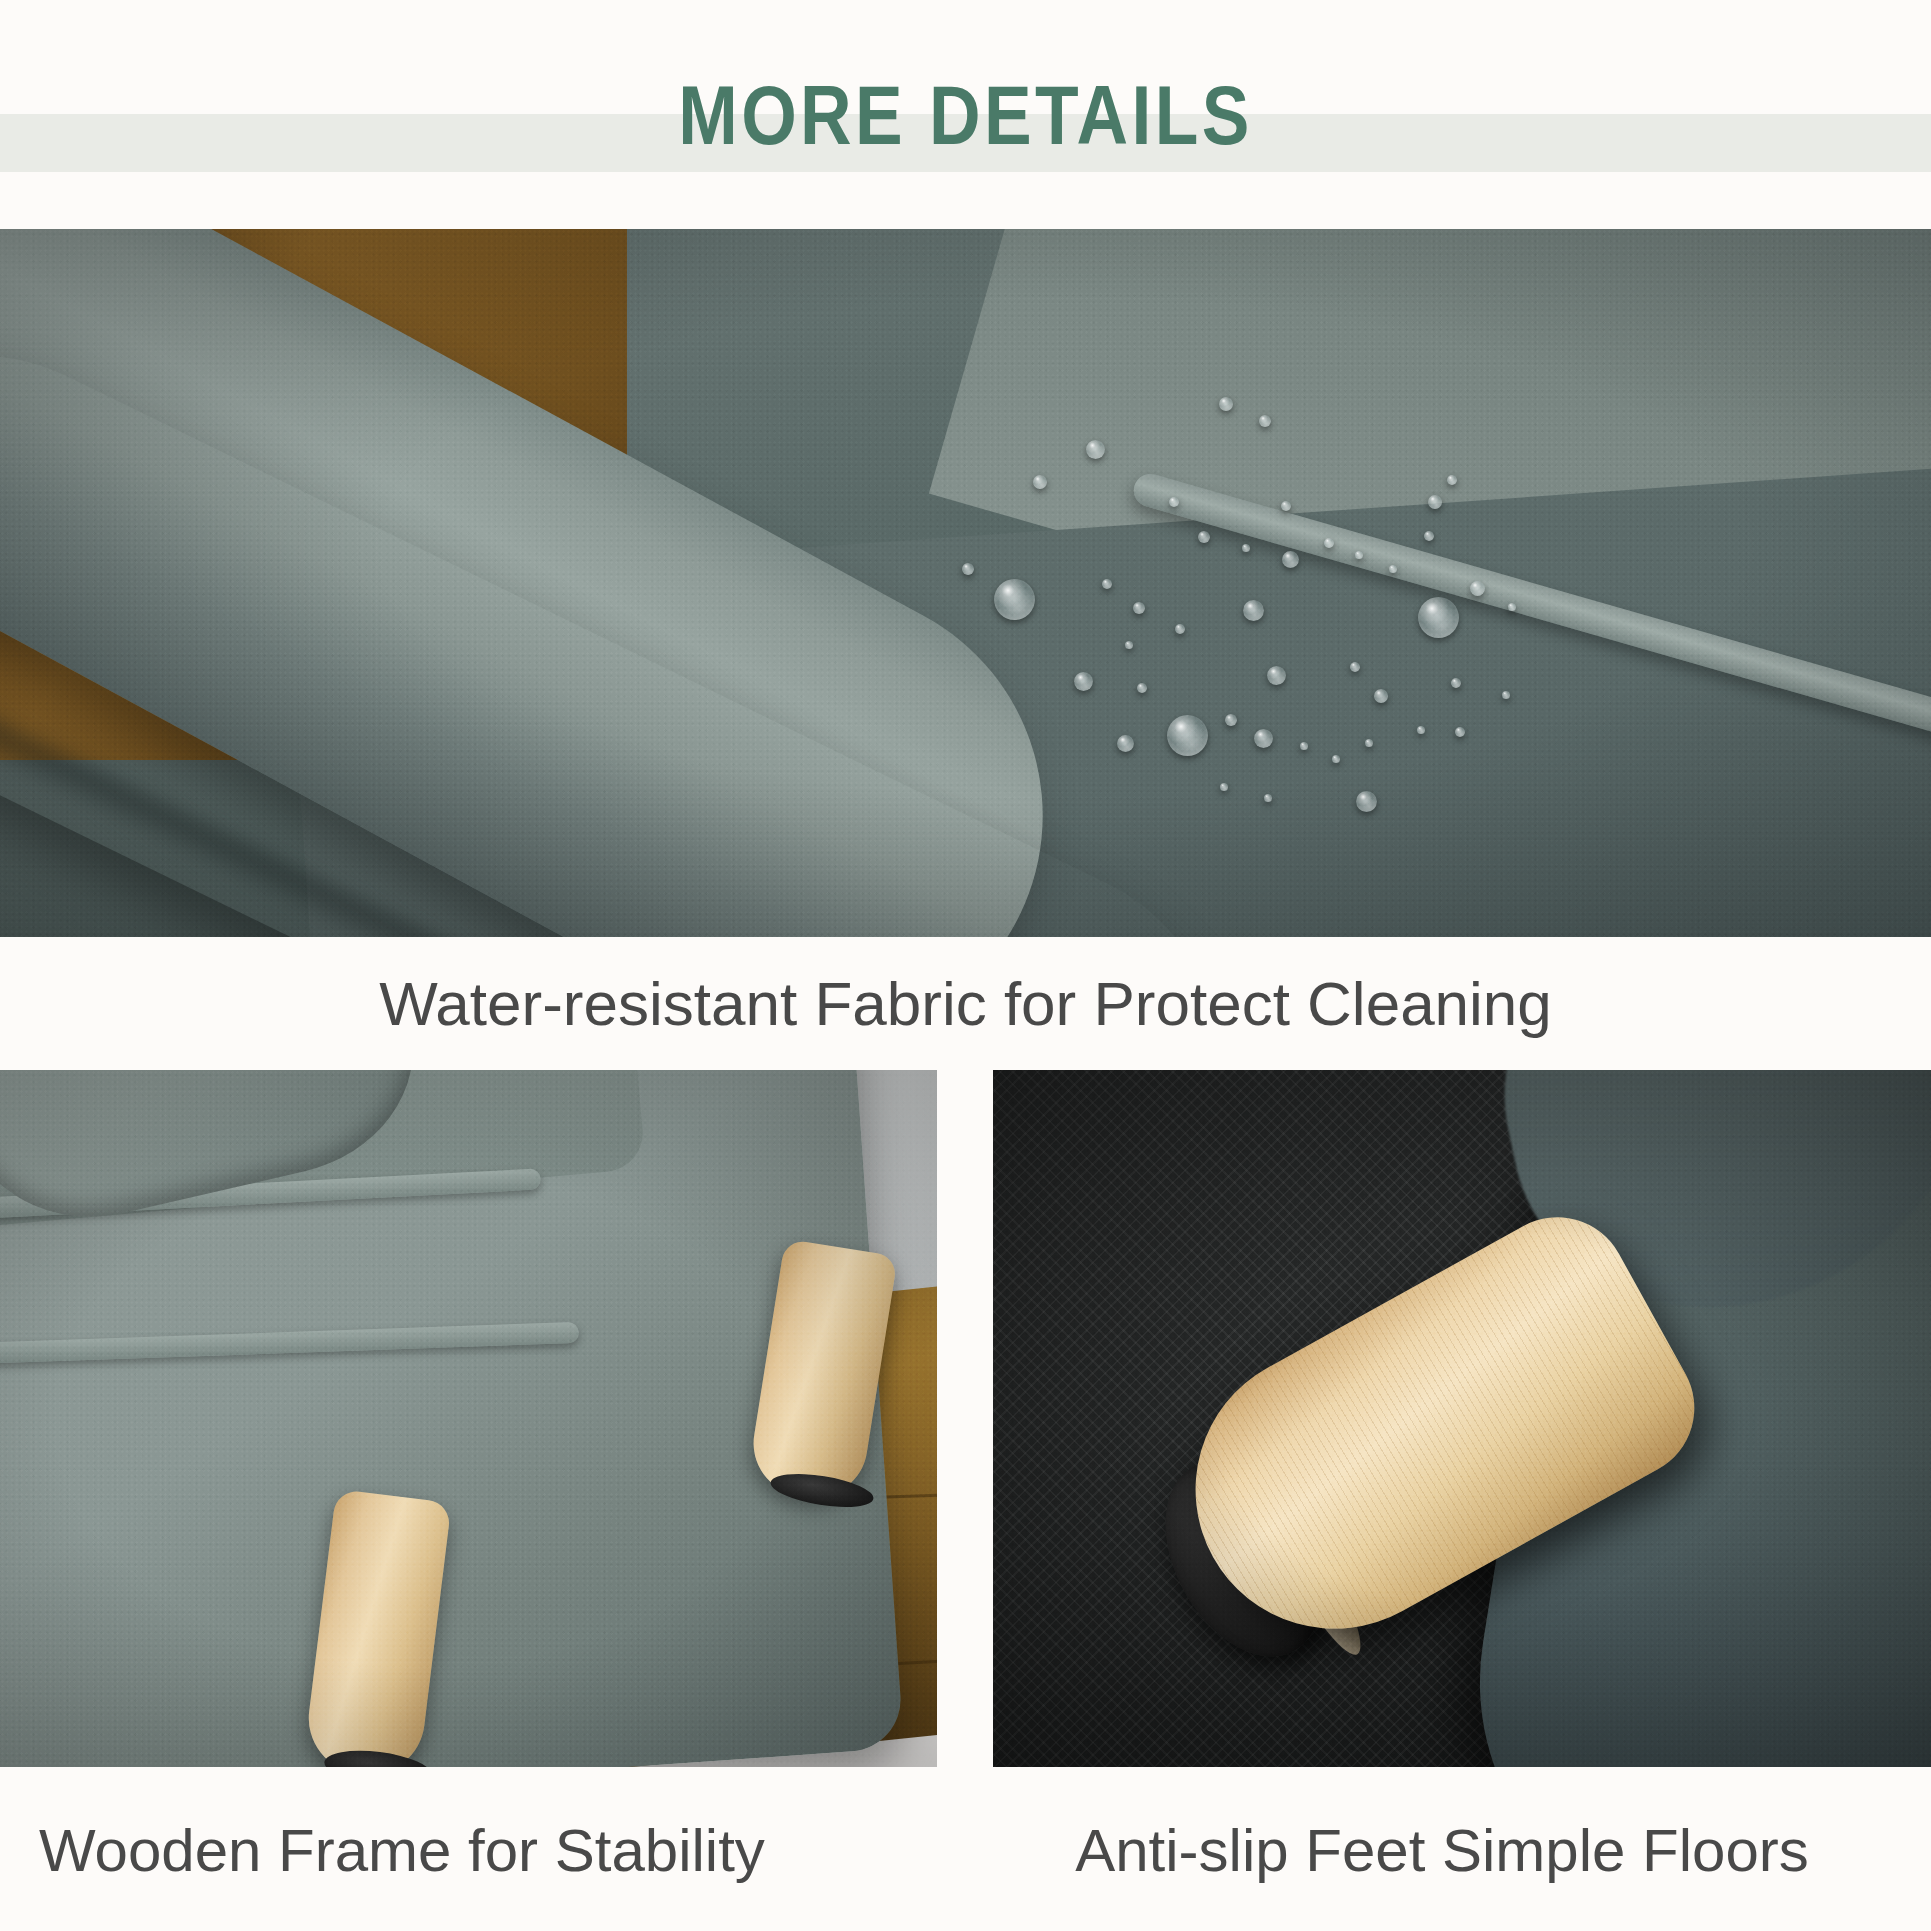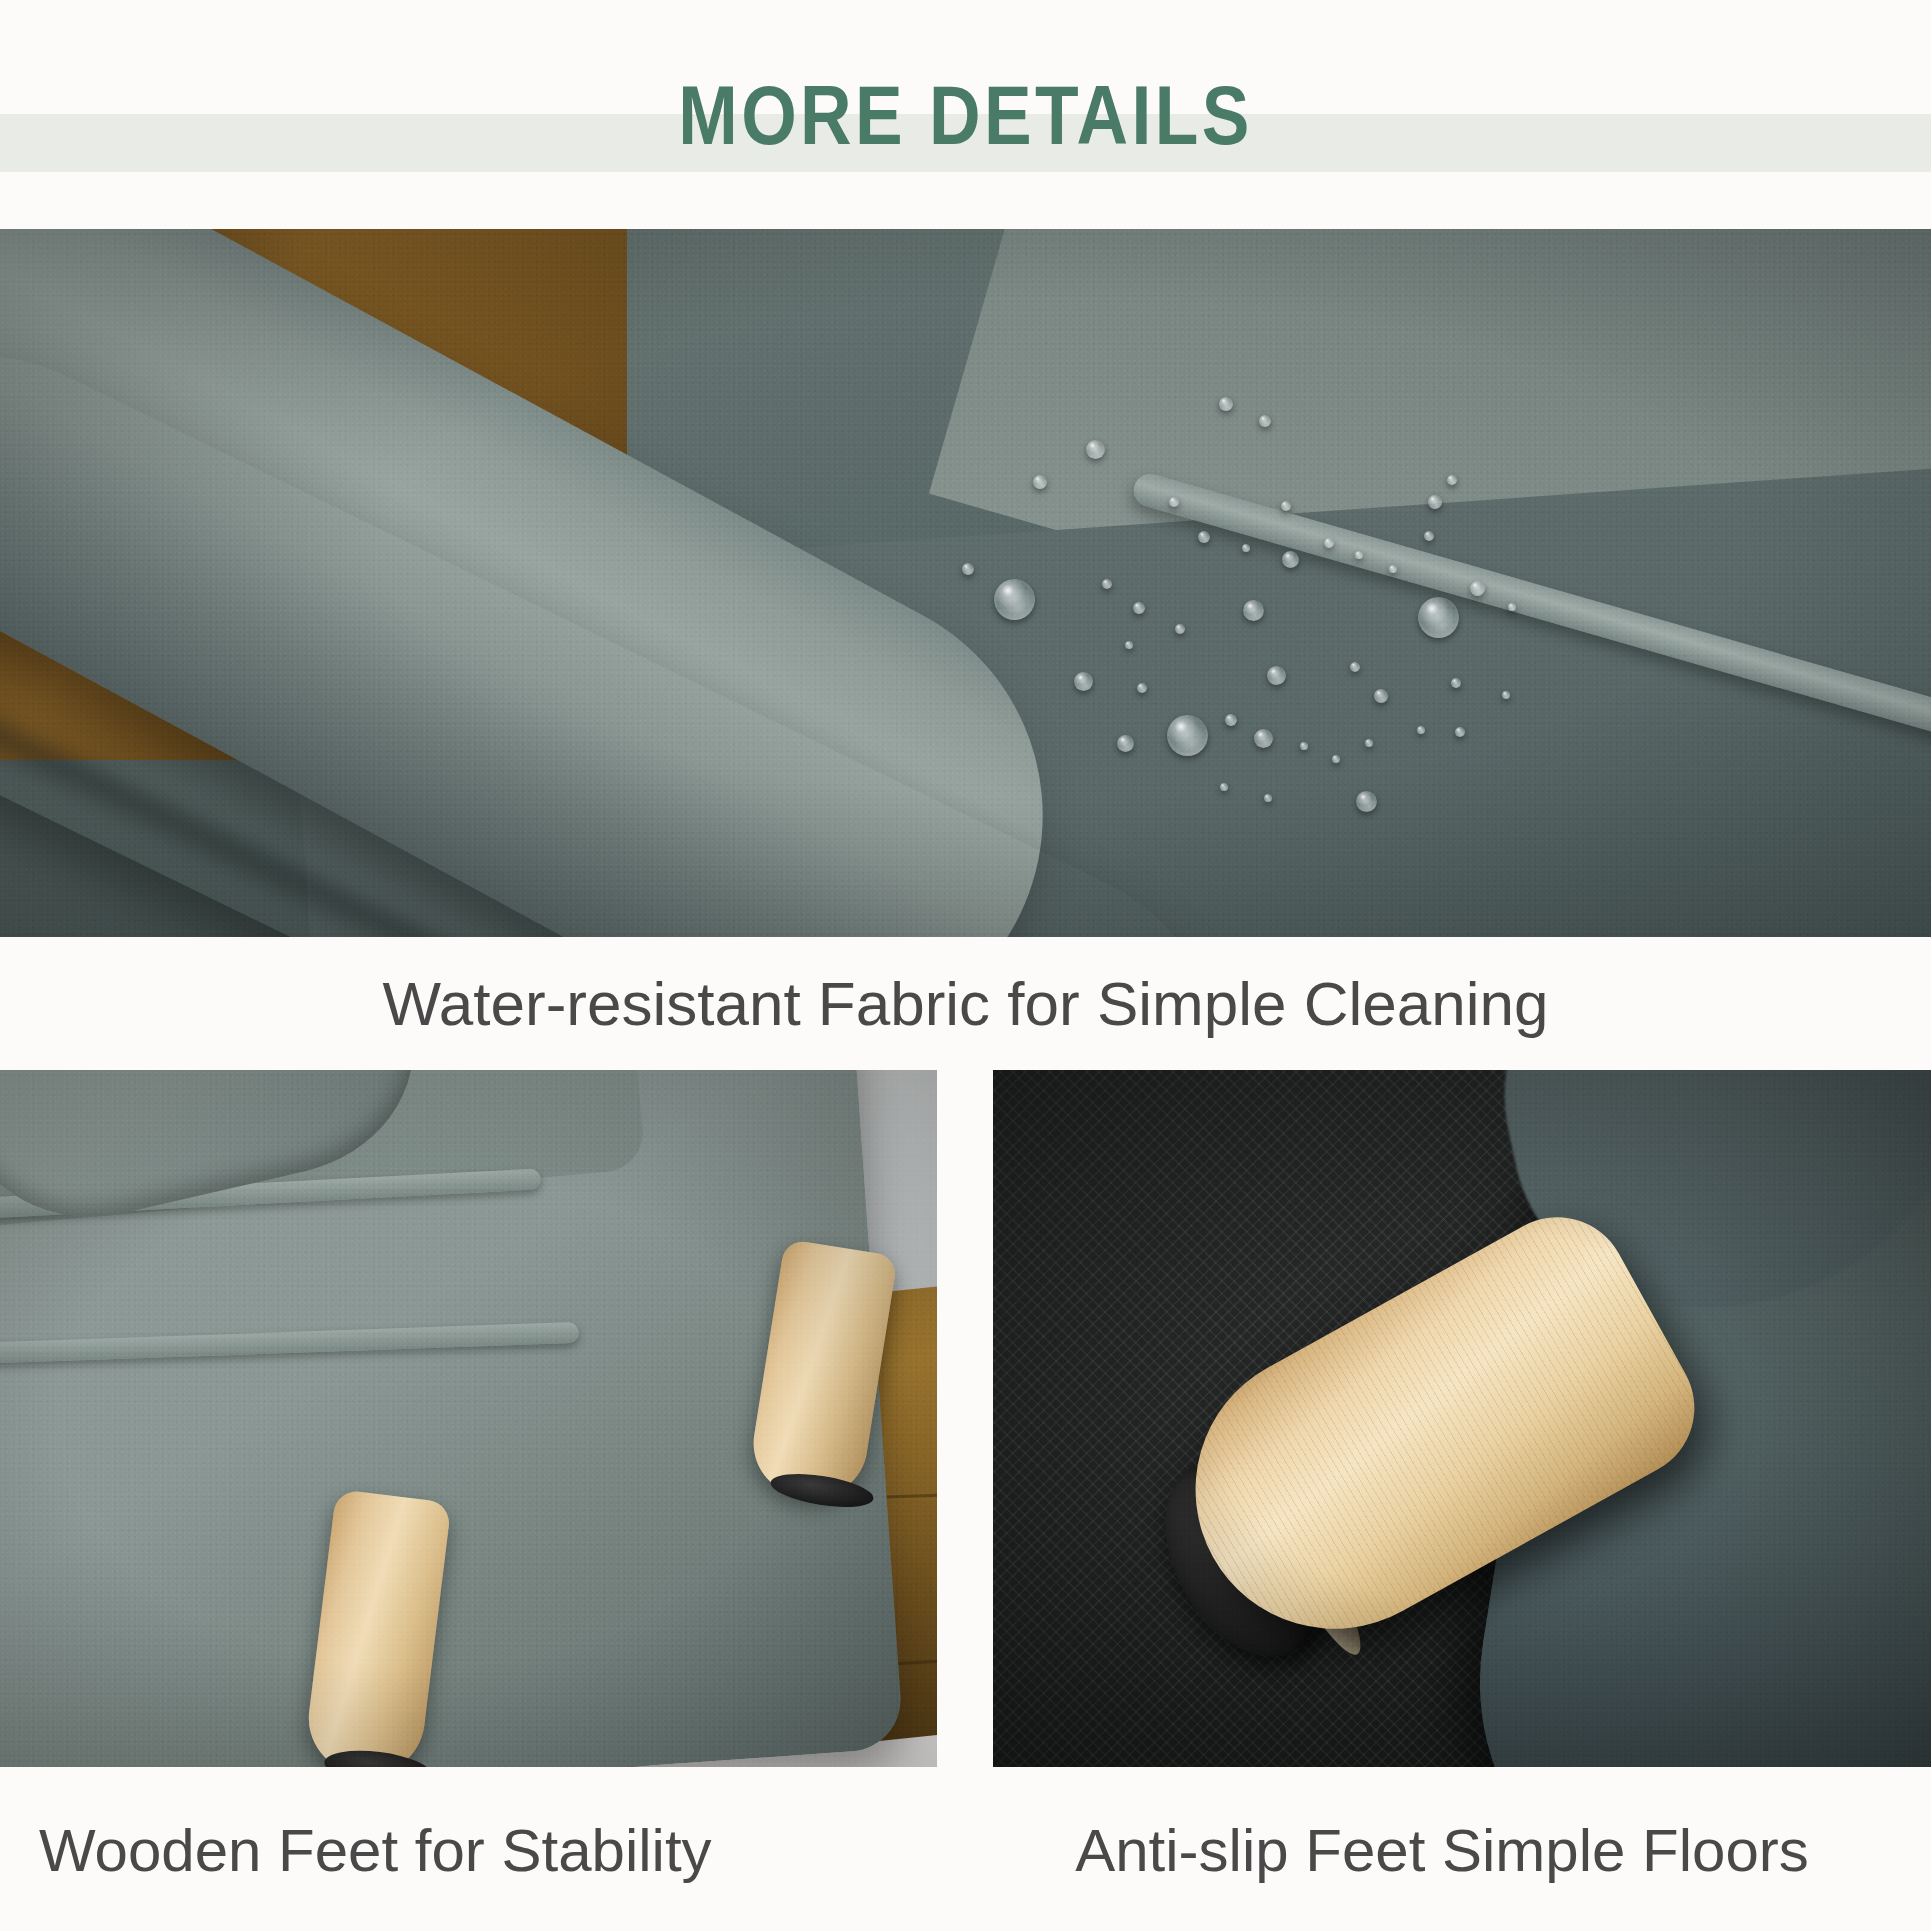--- a/index.html
+++ b/index.html
@@ -314,21 +314,21 @@
       <div class="drop" style="left: 1455px; top: 498px; width: 9.7px; height: 9.7px;"></div>
       <div class="drop" style="left: 1502px; top: 462px; width: 7.7px; height: 7.7px;"></div>
       <div class="drop" style="left: 1220px; top: 554px; width: 7.7px; height: 7.7px;"></div>
       <div class="drop" style="left: 1264px; top: 565px; width: 7.7px; height: 7.7px;"></div>
       <div class="drop" style="left: 1356px; top: 562px; width: 21px; height: 21px;"></div>
     </div>
   <div class="p1-noise"></div>
   <div class="p1-vig"></div>
 </div>
 
-<div class="caption cap-top">Water-resistant Fabric for Simple Cleaning</div>
+<div class="caption cap-top">Water-resistant Fabric for Protect Cleaning</div>
 
 <div class="panel panel-bl">
   <div class="p2-wall"></div>
   <div class="p2-floor">
     <div class="p2-floorline" style="left:-39px;top:135px;width:1255px;transform:rotate(4deg);"></div>
     <div class="p2-floorline" style="left:-39px;top:319px;width:1255px;transform:rotate(3deg);"></div>
 
   </div>
 
   <div class="p2-sofa"></div>
@@ -341,21 +341,21 @@
   <div class="leg" style="left:319px;top:425px;width:116px;height:280px;border-radius:23px 23px 56px 56px;transform:rotate(7deg);"></div>
   <div class="leg-pad" style="left:324px;top:682px;width:108px;height:33px;transform:rotate(7deg);"></div>
 
   <div class="leg" style="left:765px;top:176px;width:114px;height:251px;border-radius:21px 21px 52px 52px;transform:rotate(9deg);"></div>
   <div class="leg-pad" style="left:770px;top:406px;width:104px;height:29px;transform:rotate(9deg);"></div>
 
   <div class="p2-noise"></div>
   <div class="p2-vig"></div>
 </div>
 
-<div class="caption cap-bl">Wooden Feet for Stability</div>
+<div class="caption cap-bl">Wooden Frame for Stability</div>
 
 <div class="panel panel-br">
   <div class="p3-bg"></div>
   <div class="p3-mesh"></div>
   <div class="p3-fabric"></div>
   <div class="p3-fabric-top"></div>
   <div class="p3-pad"></div>
   <div class="p3-padrim"></div>
   <div class="p3-leg">
     <div class="p3-grain"></div>

